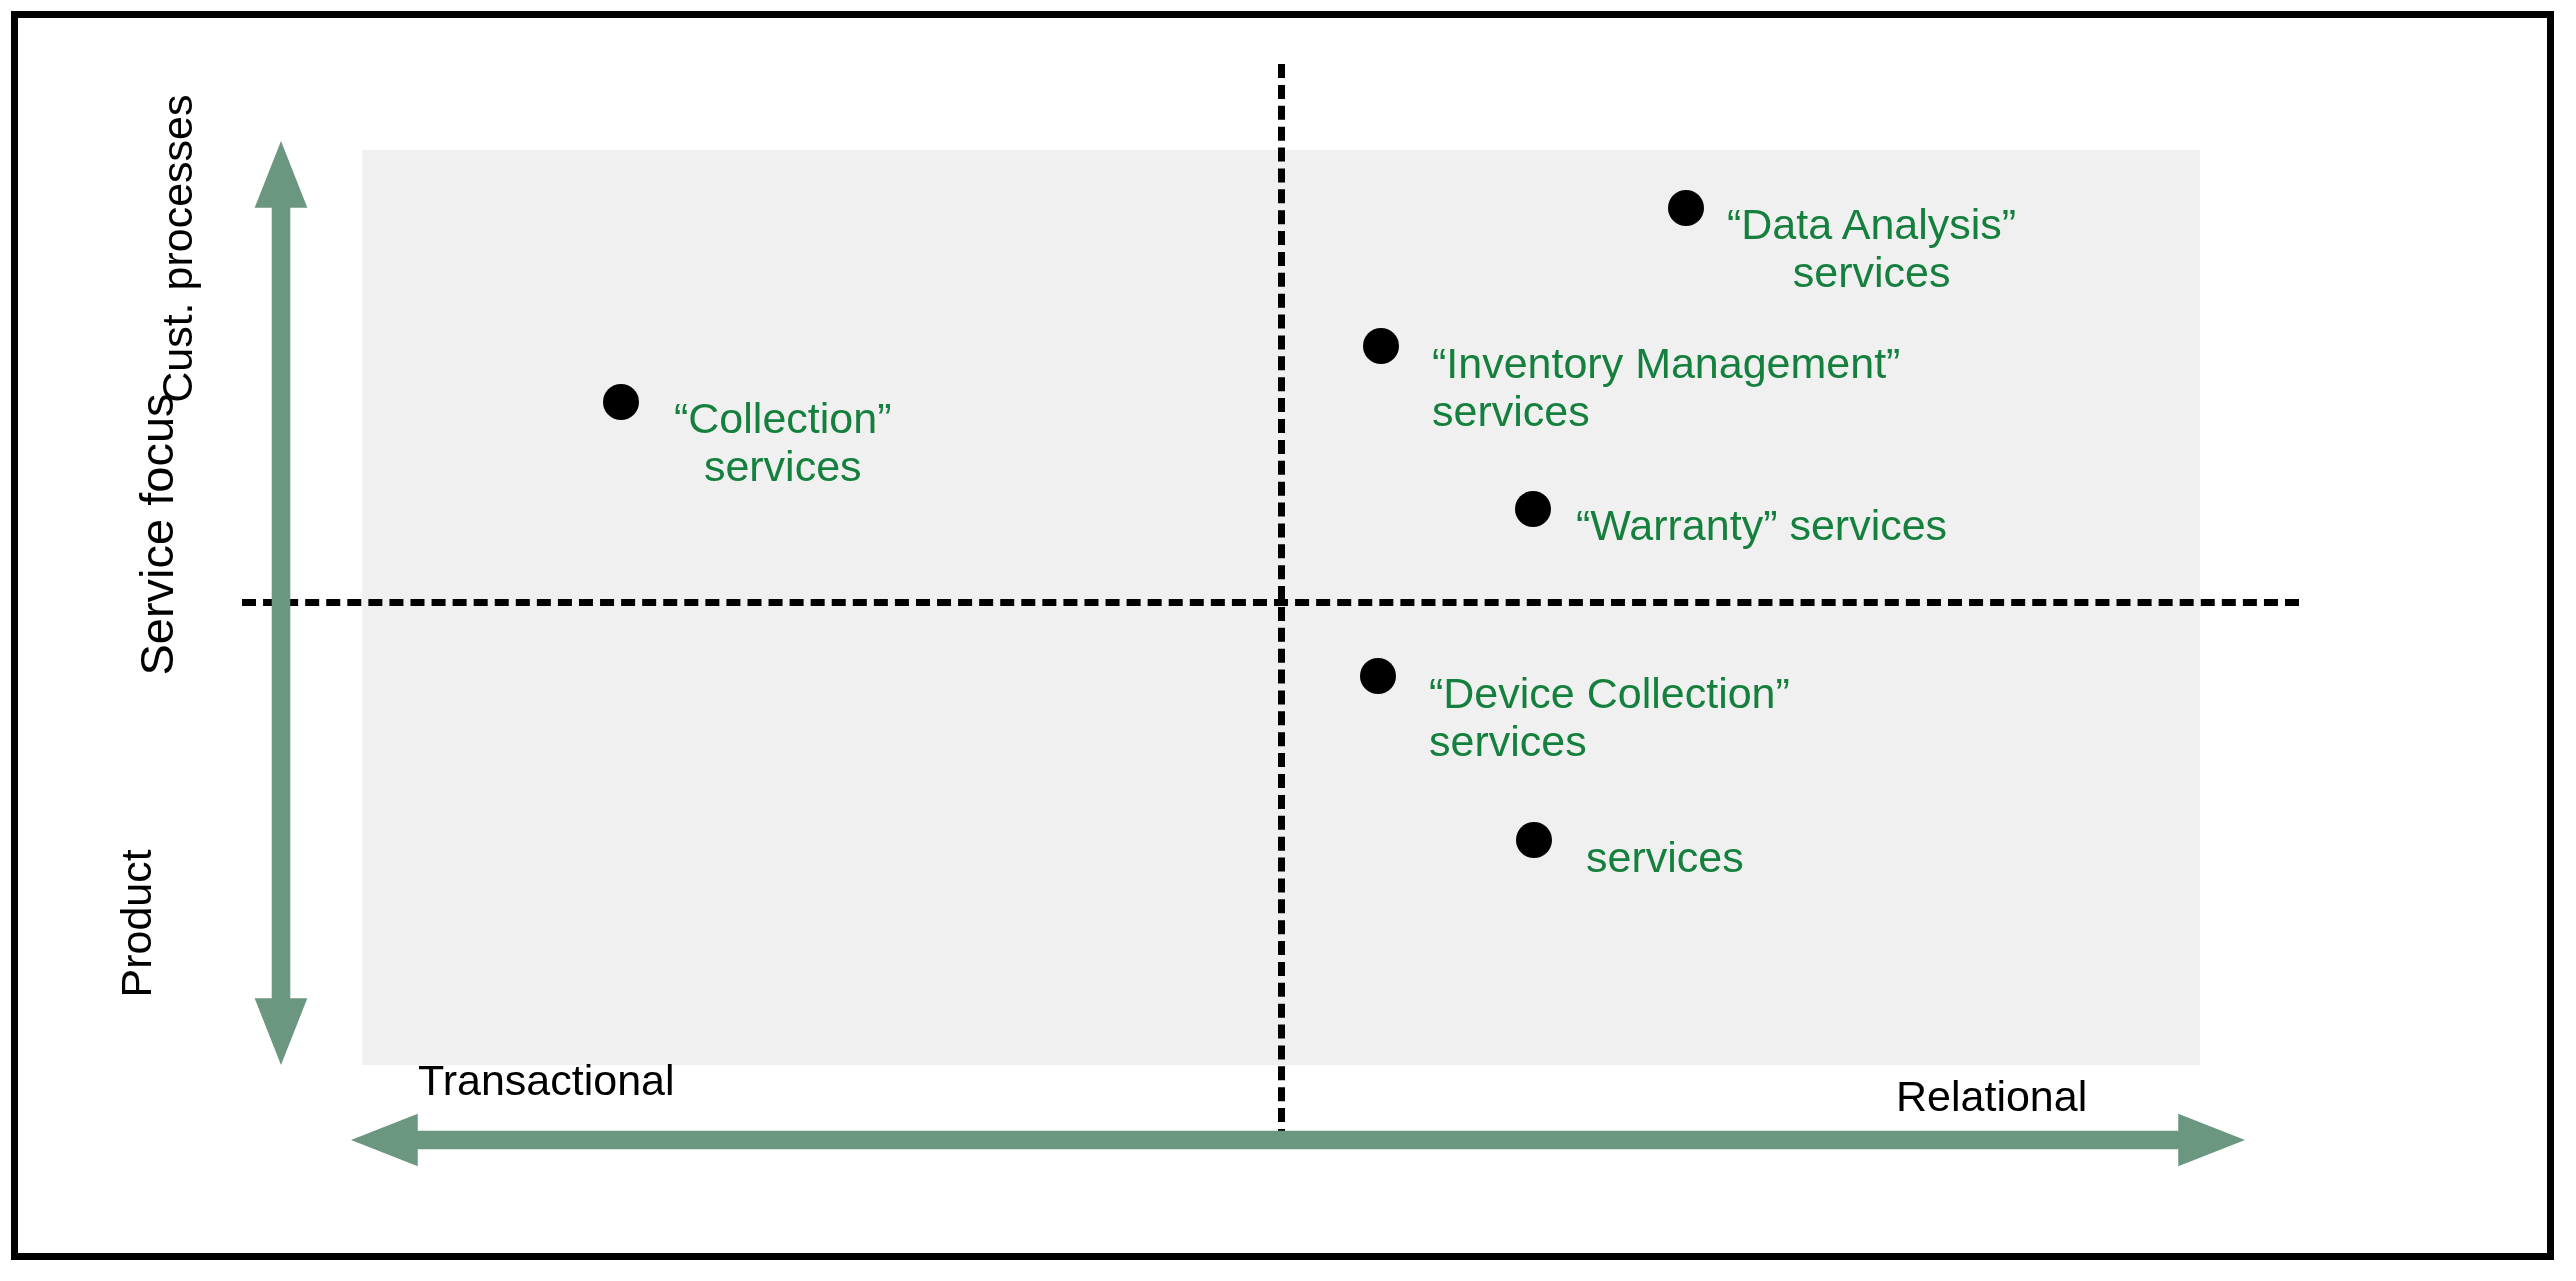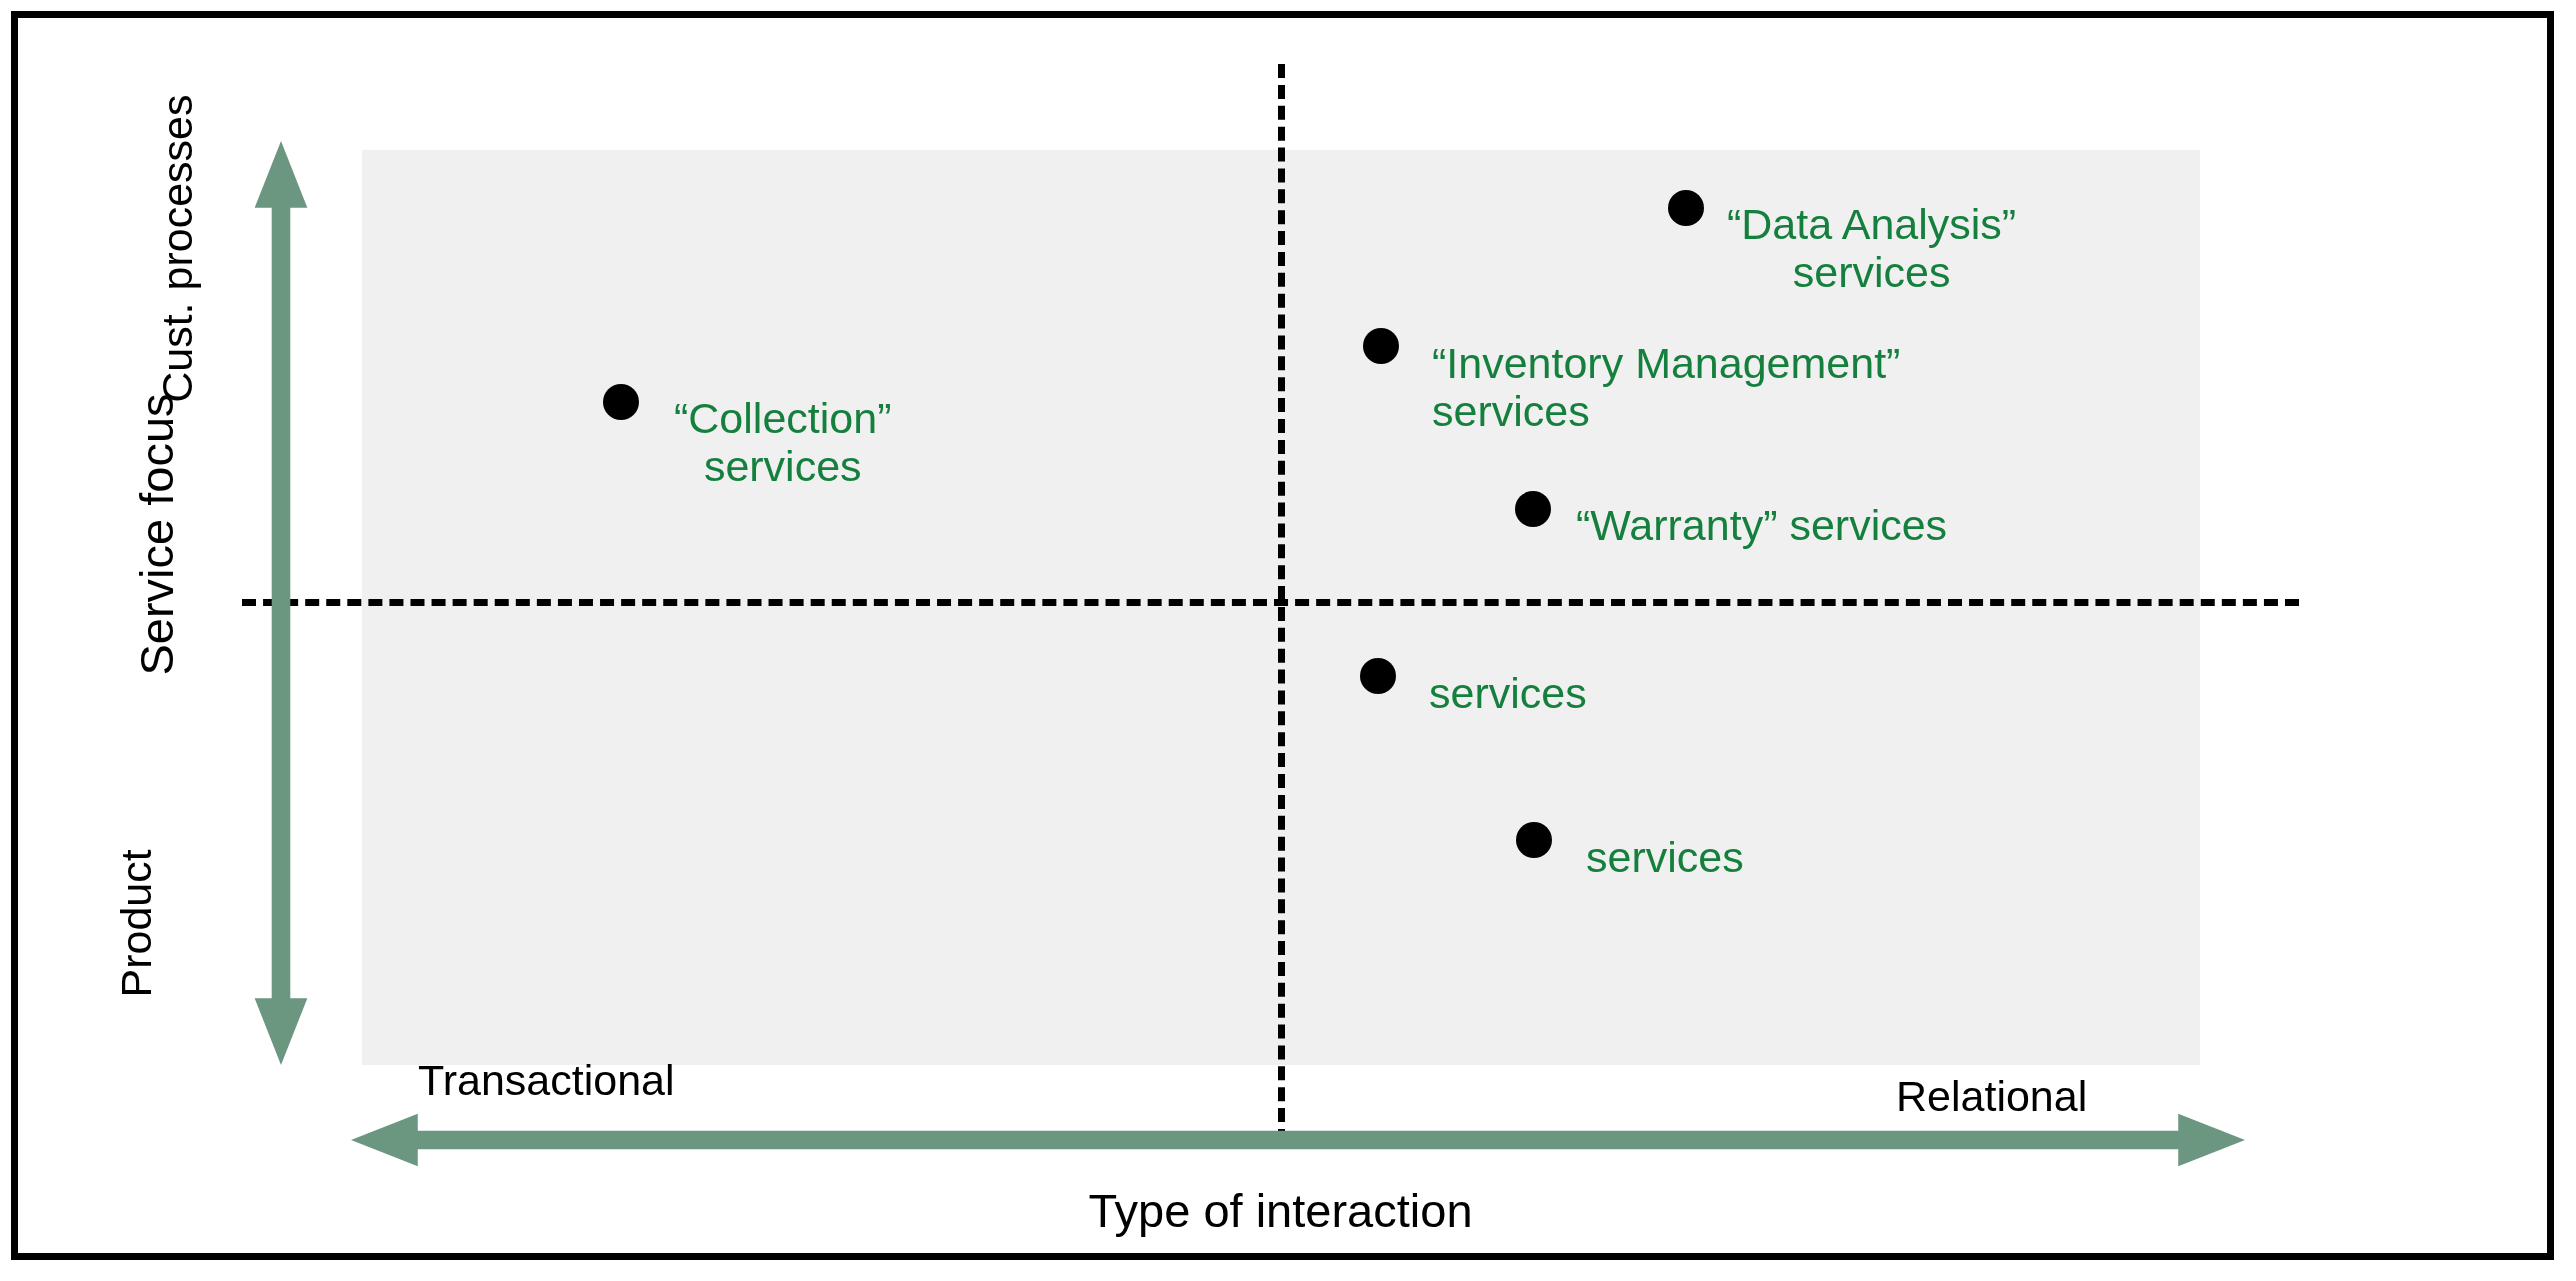--- a/index.html
+++ b/index.html
@@ -171,21 +171,20 @@
   </svg>
 
   <svg id="x-axis-arrow" class="axis-arrow" viewBox="0 0 2440 80" preserveAspectRatio="none">
     <polygon points="0,40 86,6 86,28 2354,28 2354,6 2440,40 2354,74 2354,52 86,52 86,74" fill="#6b9680"></polygon>
   </svg>
 
   <div id="y-axis-title">Service focus</div>
   <div id="y-pole-high" class="pole-label">Cust. processes</div>
   <div id="y-pole-low" class="pole-label">Product</div>
 
-  <div id="x-axis-title">Type of interaction</div>
   <div id="x-pole-left" class="pole-label">Transactional</div>
   <div id="x-pole-right" class="pole-label">Relational</div>
 
   <div id="point-consultancy" class="service-point">
     <div class="dot"></div>
     <div class="point-label center-second">
       <span>“Collection”</span>
       <span class="line2">services</span>
     </div>
   </div>
@@ -210,20 +209,21 @@
     <div class="dot"></div>
     <div class="point-label inline">
       <span>“Warranty” services</span>
       <span class="line2"></span>
     </div>
   </div>
 
   <div id="point-device-collection" class="service-point">
     <div class="dot"></div>
     <div class="point-label left-second">
+      <span>“Device Collection”</span>
       <span class="line2">services</span>
     </div>
   </div>
 
   <div id="point-device-reprocessing" class="service-point">
     <div class="dot"></div>
     <div class="point-label left-second">
       <span class="line2">services</span>
     </div>
   </div>

